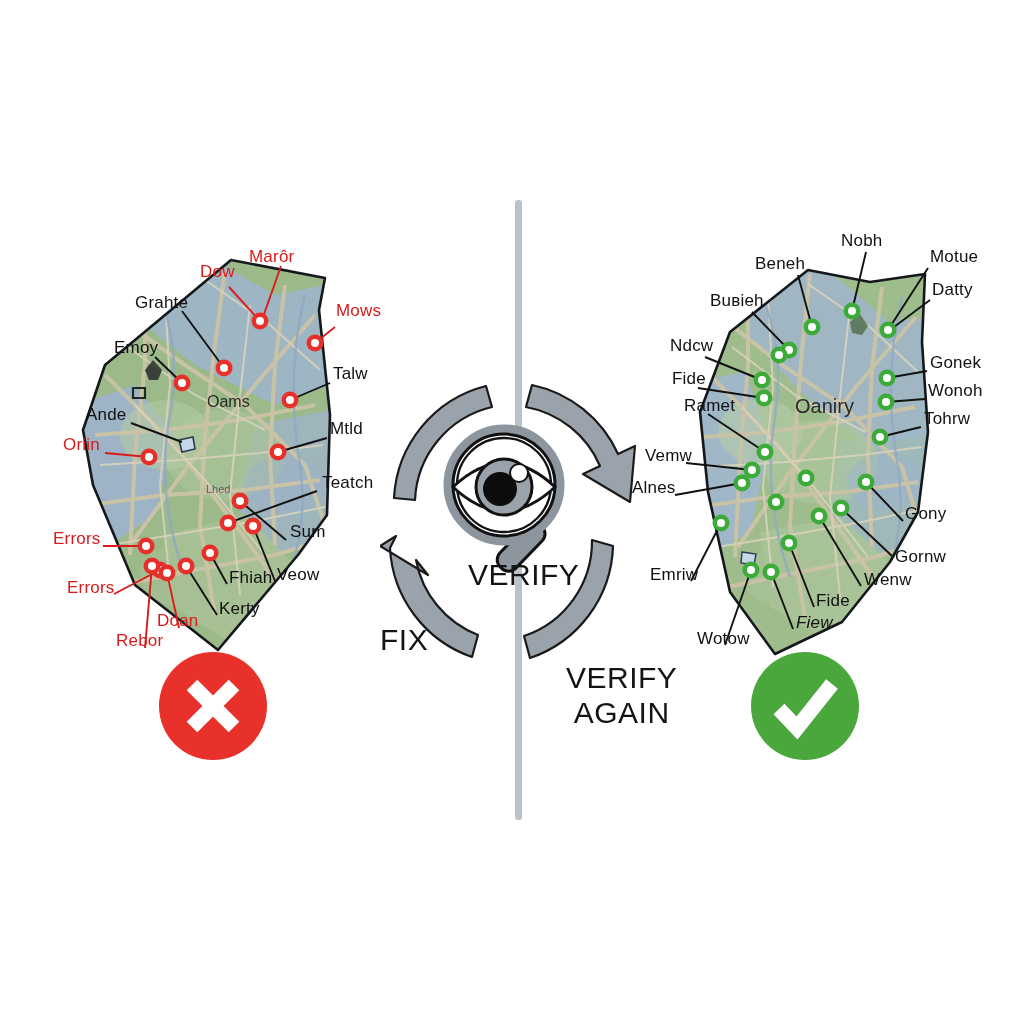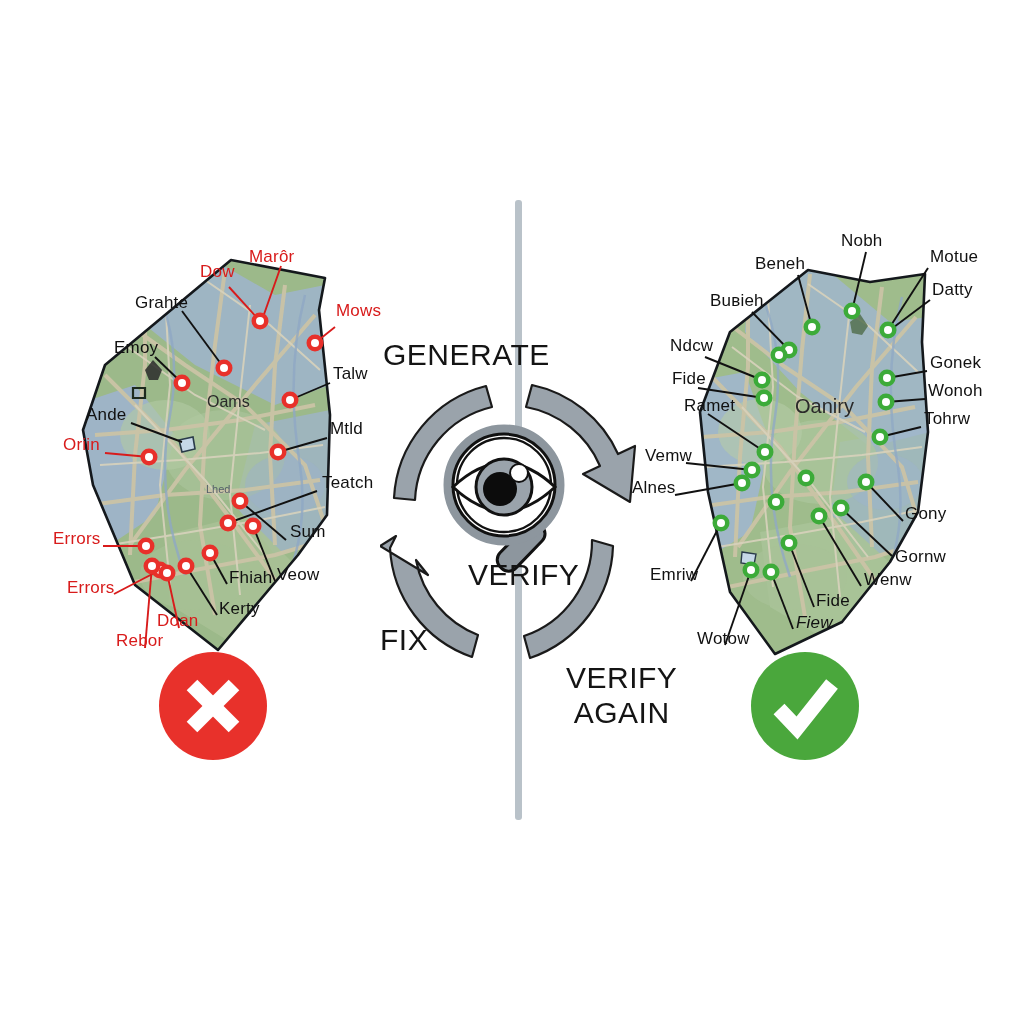--- a/index.html
+++ b/index.html
@@ -456,21 +456,20 @@
 
     <path d="M 10 64 Q 61 16 112 64 Q 61 112 10 64 Z" fill="#ffffff" stroke="#111" stroke-width="3"></path>
 
     <circle cx="61" cy="64" r="28" fill="#9aa3ab" stroke="#111" stroke-width="3"></circle>
 
     <circle cx="57" cy="66" r="17" fill="#0c0c0c"></circle>
 
     <circle cx="76" cy="50" r="9" fill="#ffffff" stroke="#111" stroke-width="2"></circle>
   </svg>
 
-  <div class="cycword" id="w-generate">GENERATE</div>
   <div class="cycword" id="w-verify">VERIFY</div>
   <div class="cycword" id="w-fix">FIX</div>
   <div class="cycword" id="w-again">
     <div>VERIFY</div>
     <div>AGAIN</div>
   </div>
 
   <div class="badge" id="badge-error">
     <svg width="108" height="108" viewBox="0 0 108 108">
       <g stroke="#ffffff" stroke-width="15" stroke-linecap="butt">

